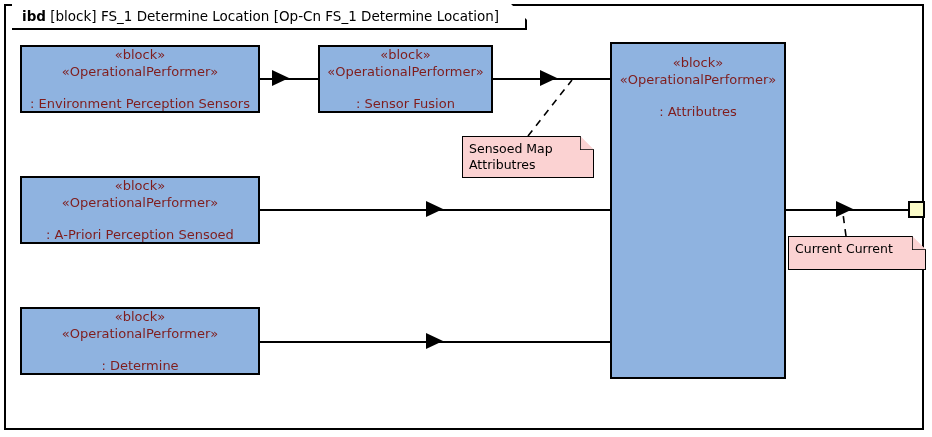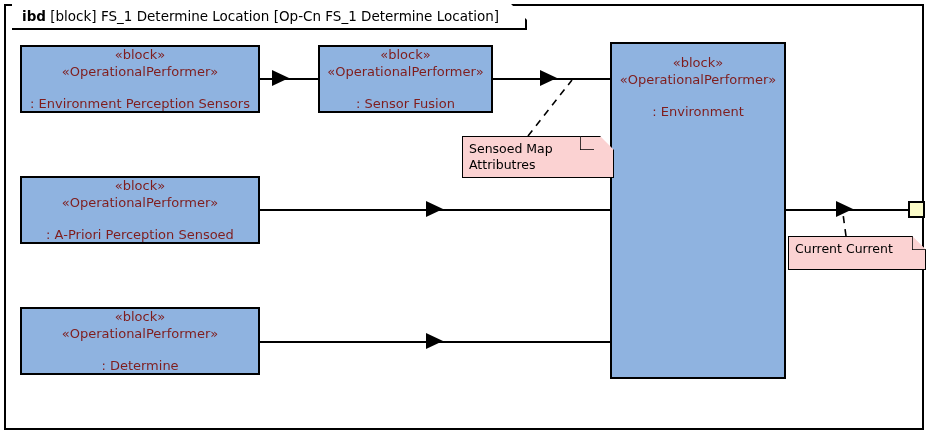--- a/index.html
+++ b/index.html
@@ -158,21 +158,21 @@
 
   <div class="block" style="left:318px; top:45px; width:175px; height:68px;">
     <span class="stereo">«block»</span>
     <span class="stereo">«OperationalPerformer»</span>
     <span class="iname">: Sensor Fusion</span>
   </div>
 
   <div class="block tall" style="left:610px; top:42px; width:176px; height:337px;">
     <span class="stereo">«block»</span>
     <span class="stereo">«OperationalPerformer»</span>
-    <span class="iname">: Environment</span>
+    <span class="iname">: Attributres</span>
   </div>
 
   <div class="block" style="left:20px; top:176px; width:240px; height:68px;">
     <span class="stereo">«block»</span>
     <span class="stereo">«OperationalPerformer»</span>
     <span class="iname">: A-Priori Perception Sensoed</span>
   </div>
 
   <div class="block" style="left:20px; top:307px; width:240px; height:68px;">
     <span class="stereo">«block»</span>
@@ -197,21 +197,21 @@
 
   <div class="port" style="left:908px; top:201px;"></div>
 
   <svg class="dashline" style="left:0; top:0; width:932px; height:437px;">
 
     <line x1="528" y1="136" x2="572" y2="80" stroke="#000000" stroke-width="1.6" stroke-dasharray="7,6"></line>
 
     <line x1="846" y1="236" x2="843" y2="214" stroke="#000000" stroke-width="1.6" stroke-dasharray="7,6"></line>
   </svg>
 
-  <div class="note" style="left:462px; top:136px; width:152px; height:42px;">Sensoed Map
+  <div class="note" style="left:462px; top:136px; width:132px; height:42px;">Sensoed Map
 Attributres</div>
   <svg class="note-fold" style="left:580px; top:136px;" viewBox="0 0 14 14">
     <path d="M0,0 L14,14 L0,14 Z" fill="#fbd2d2" stroke="none"></path>
     <path d="M0,0 L0,14 L14,14" fill="none" stroke="#000000" stroke-width="1.5"></path>
   </svg>
 
   <div class="note" style="left:788px; top:236px; width:138px; height:34px;">Current Current</div>
   <svg class="note-fold" style="left:912px; top:236px;" viewBox="0 0 14 14">
     <path d="M0,0 L14,14 L0,14 Z" fill="#fbd2d2" stroke="none"></path>
     <path d="M0,0 L0,14 L14,14" fill="none" stroke="#000000" stroke-width="1.5"></path>

